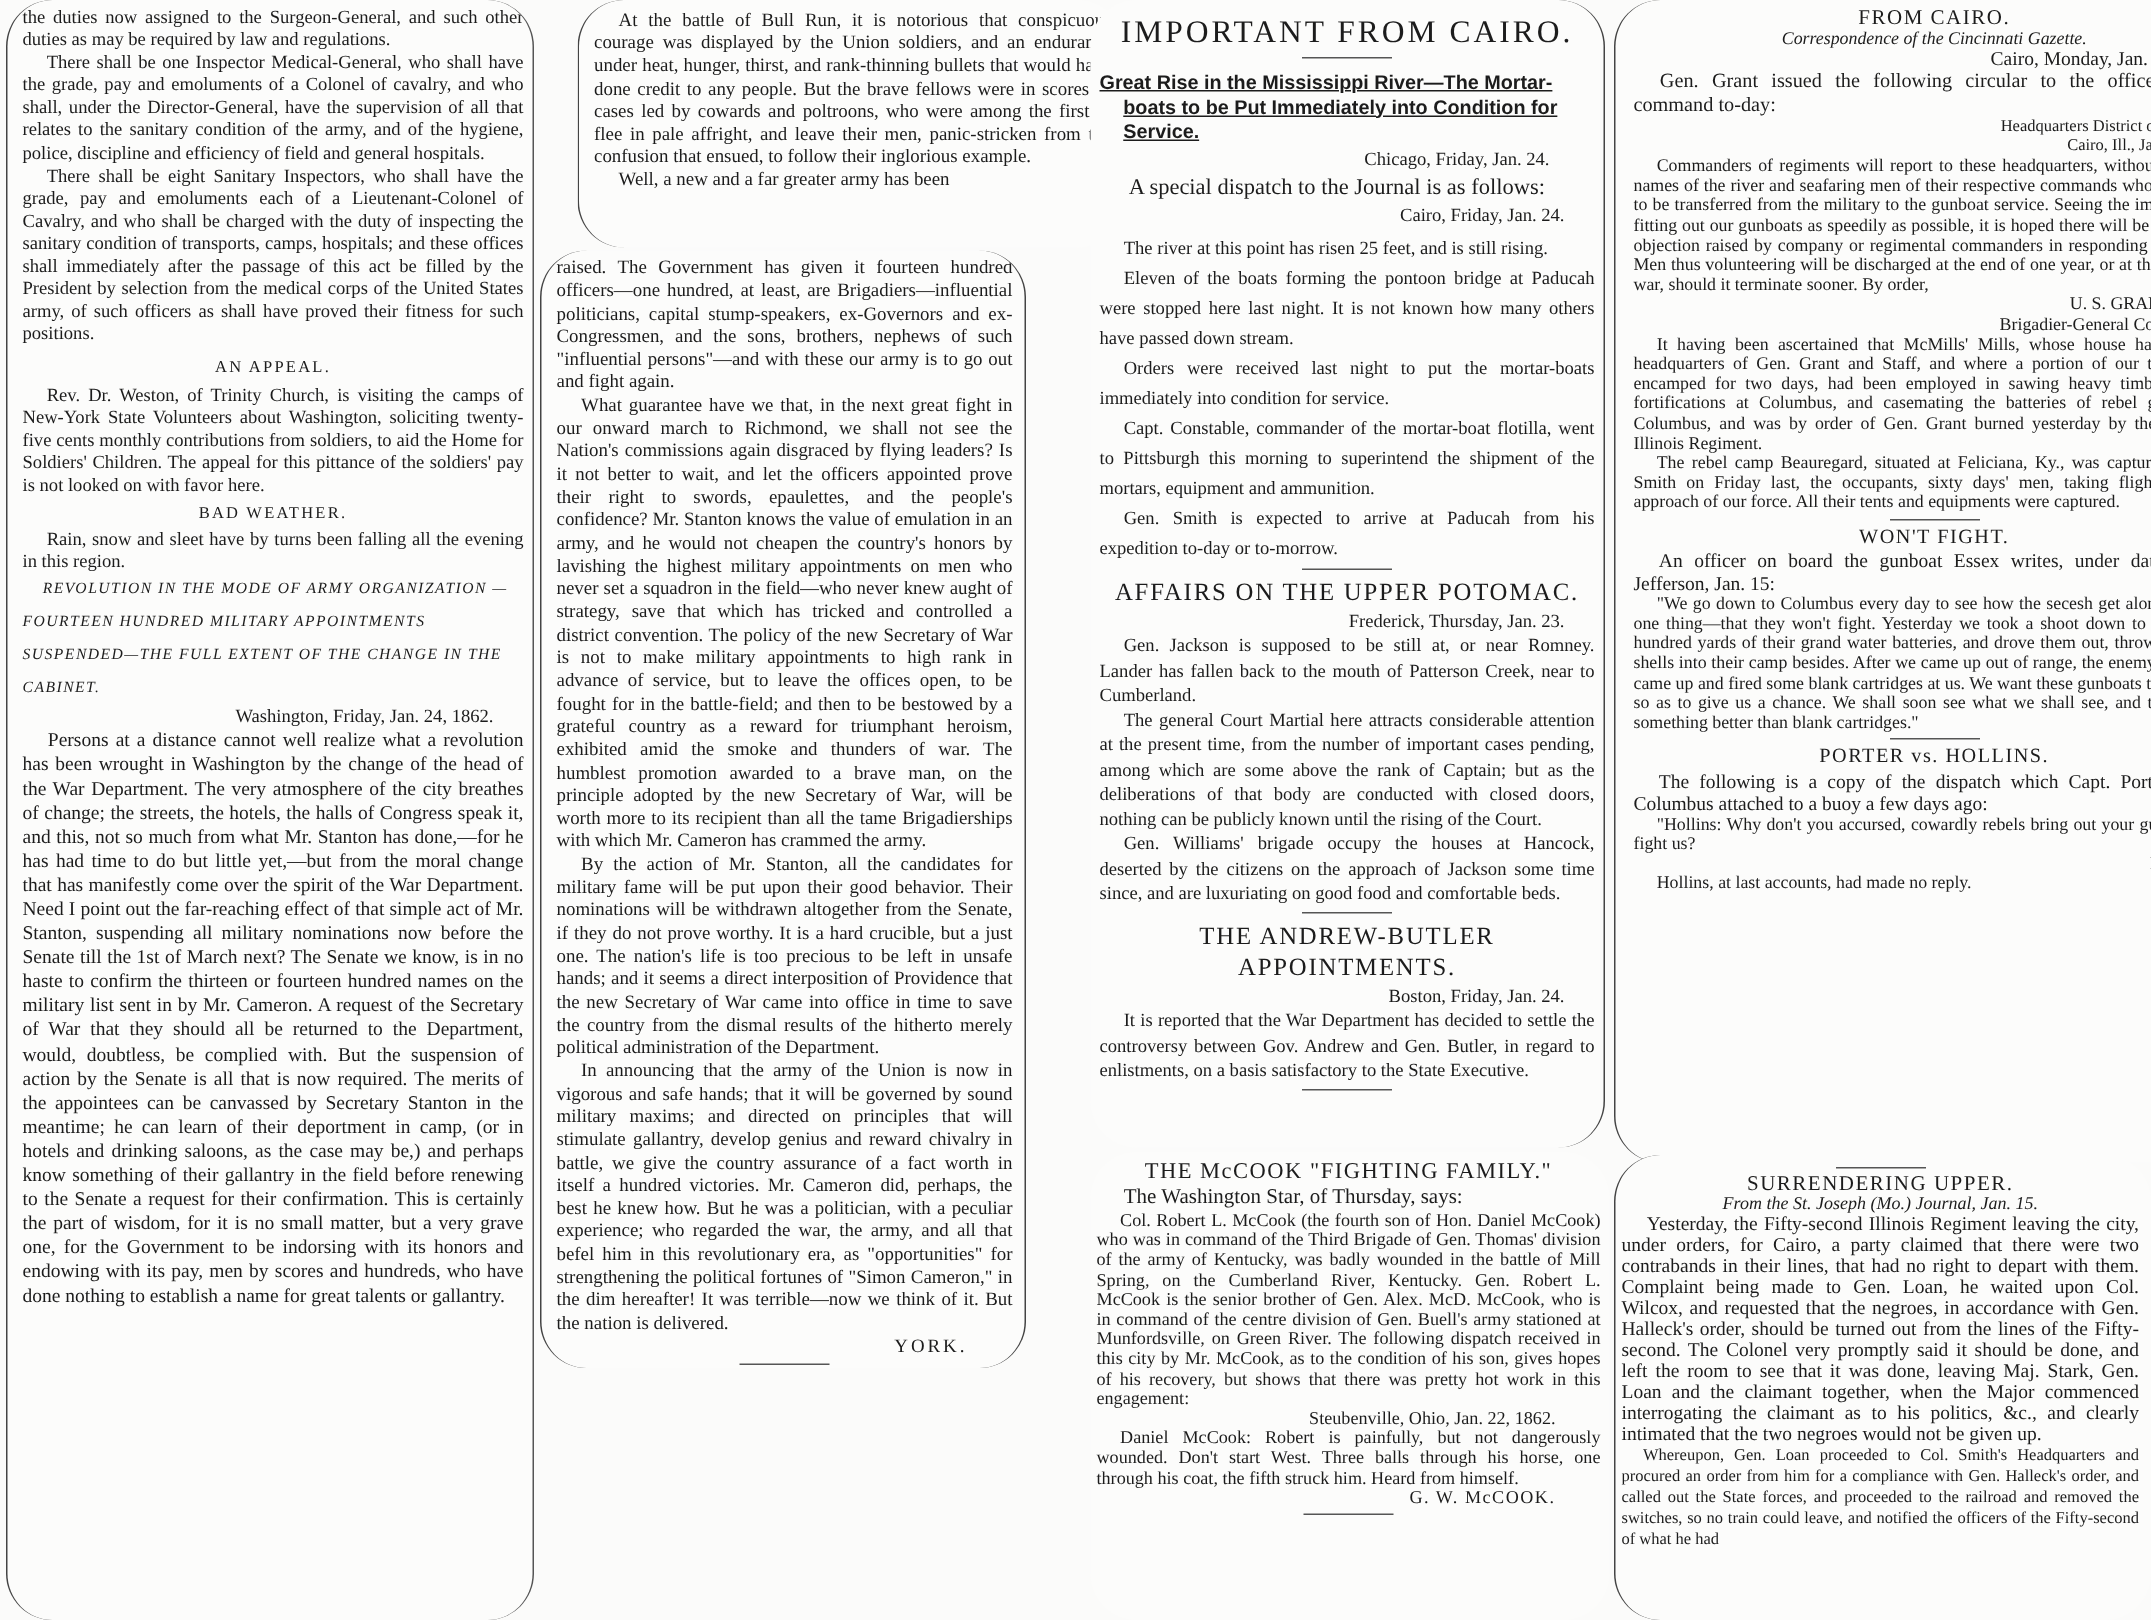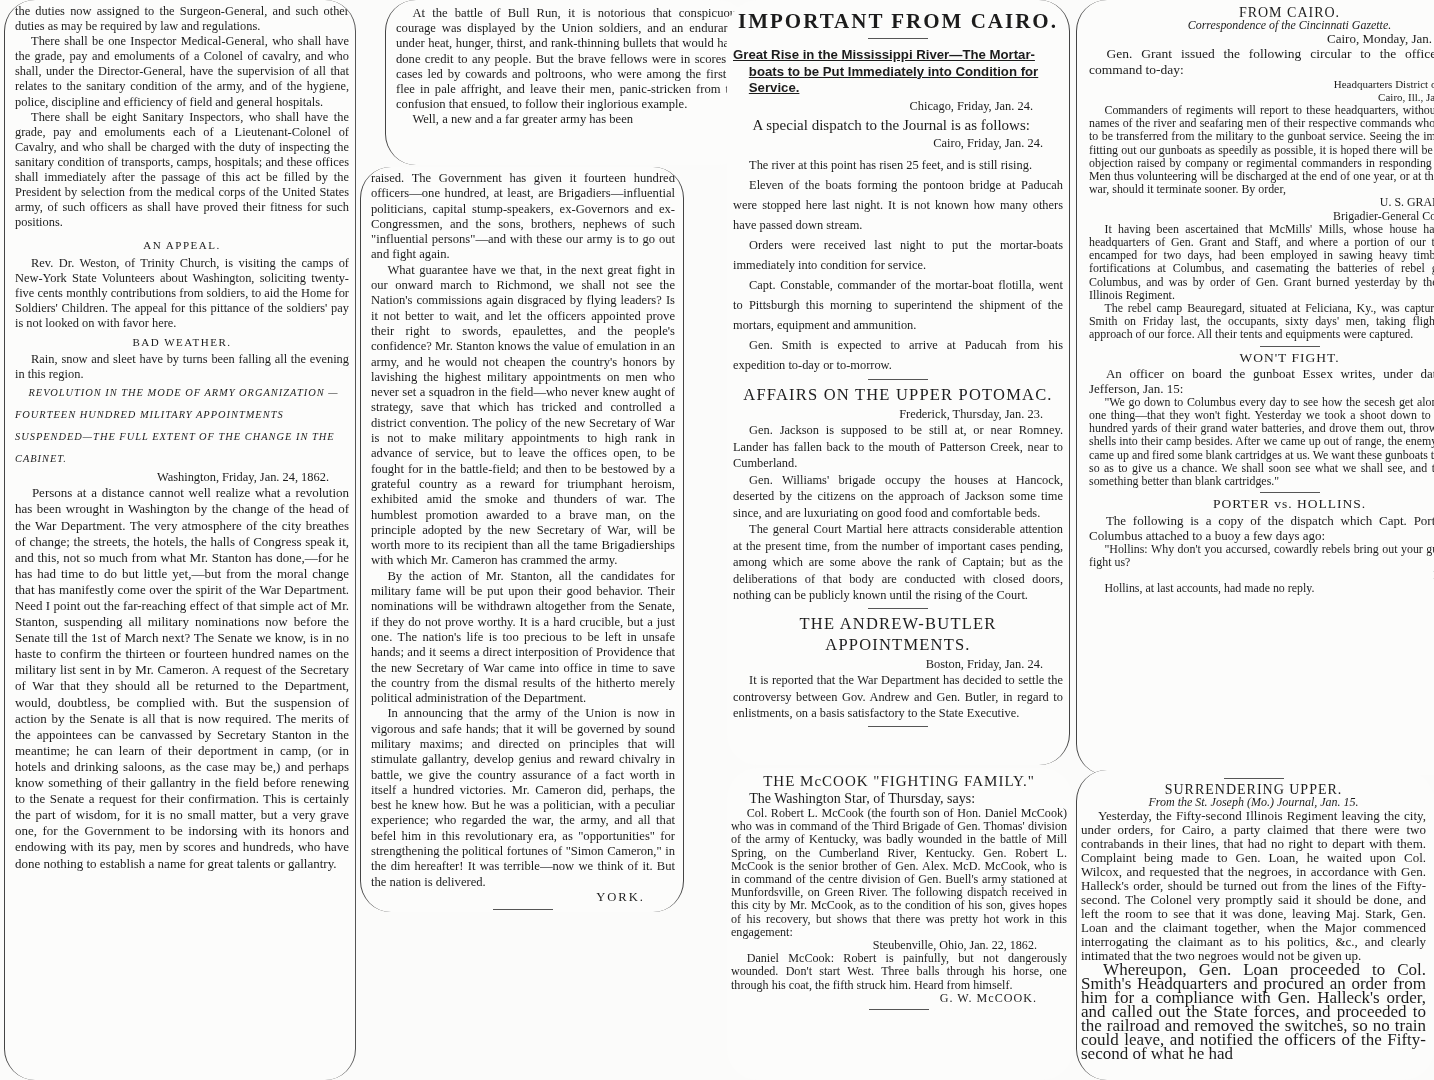--- a/index.html
+++ b/index.html
@@ -9,21 +9,21 @@
   .clip p { margin: 0; text-align: justify; text-indent: 1.3em; }
   .c1 { left: 4px; top: 0; width: 352px; height: 1080px; border-left: 1px solid #444; border-right: 1px solid #555; padding: 4px 6px 0 10px; font-size: 12.4px; line-height: 15.1px; }
   .c2a { left: 360px; top: 0; width: 364px; height: 165px; border-left: 1px solid #444; padding: 6px 8px 0 10px; font-size: 12.6px; line-height: 15.2px; margin-left: 25px; }
   .c2b { left: 360px; top: 167px; width: 324px; height: 745px; border-left: 1px solid #444; border-right: 1px solid #444; padding: 4px 8px 0 10px; font-size: 12.6px; line-height: 15.3px; }
   .c3a { left: 727px; top: 0; width: 343px; height: 765px; border-right: 1px solid #444; padding: 4px 6px 0 6px; font-size: 12.4px; line-height: 15.3px; }
   .c3b { left: 727px; top: 768px; width: 346px; height: 312px; padding: 4px 6px 0 4px; font-size: 12.1px; line-height: 13.2px; }
   .c4a { left: 1076px; top: 0; width: 422px; height: 775px; border-left: 1px solid #444; padding: 4px 8px 0 12px; font-size: 11.9px; line-height: 13.2px; }
   .c4b { left: 1076px; top: 770px; width: 358px; height: 310px; border-left: 1px solid #444; padding: 4px 8px 0 4px; font-size: 12px; line-height: 13.2px; }
   .hd { text-align: center; text-indent: 0 !important; letter-spacing: 1px; margin: 4px 0 2px; }
   .hd.big { font-size: 16.5px; line-height: 21px; letter-spacing: 1.2px; }
-  .hd.cairo { font-size: 21px; font-weight: bold; letter-spacing: 2px; line-height: 26px; }
+  .hd.cairo { font-size: 21px; font-weight: normal; letter-spacing: 2px; line-height: 26px; }
   .hd.small { font-size: 11px; letter-spacing: 1.5px; }
   .subhd { font-family: "Liberation Sans", "DejaVu Sans", sans-serif; font-weight: bold; font-size: 13.2px; line-height: 16.5px; text-indent: -1.2em !important; padding-left: 1.2em; margin: 8px 0 2px; text-decoration: underline; }
   .subhd-ital { font-style: italic; font-size: 10.4px; letter-spacing: 1px; text-indent: 1.3em; line-height: 22px; }
   .dateline { text-align: right; text-indent: 0 !important; }
   .ital { font-style: italic; text-align: center; text-indent: 0 !important; font-family: Liberation Serif, serif; }
   .sig { text-align: right; text-indent: 0 !important; padding-right: 30px; }
   .rule { width: 60px; height: 1px; background: #555; margin: 4px auto; }
   .lead { font-size: 14.2px; text-indent: 1.5em; }
 </style>
 </head>
@@ -65,22 +65,22 @@
   <div class="dateline" style="padding-right:20px;margin-bottom:4px">Cairo, Friday, Jan. 24.</div>
   <p style="line-height:20px">The river at this point has risen 25 feet, and is still rising.</p>
   <p style="line-height:20px">Eleven of the boats forming the pontoon bridge at Paducah were stopped here last night. It is not known how many others have passed down stream.</p>
   <p style="line-height:20px">Orders were received last night to put the mortar-boats immediately into condition for service.</p>
   <p style="line-height:20px">Capt. Constable, commander of the mortar-boat flotilla, went to Pittsburgh this morning to superintend the shipment of the mortars, equipment and ammunition.</p>
   <p style="line-height:20px">Gen. Smith is expected to arrive at Paducah from his expedition to-day or to-morrow.</p>
   <div class="rule"></div>
   <div class="hd big">AFFAIRS ON THE UPPER POTOMAC.</div>
   <div class="dateline" style="padding-right:20px">Frederick, Thursday, Jan. 23.</div>
   <p style="line-height:16.5px">Gen. Jackson is supposed to be still at, or near Romney. Lander has fallen back to the mouth of Patterson Creek, near to Cumberland.</p>
+  <p style="line-height:16.5px">The general Court Martial here attracts considerable attention at the present time, from the number of important cases pending, among which are some above the rank of Captain; but as the deliberations of that body are conducted with closed doors, nothing can be publicly known until the rising of the Court.</p>
   <p style="line-height:16.5px">Gen. Williams' brigade occupy the houses at Hancock, deserted by the citizens on the approach of Jackson some time since, and are luxuriating on good food and comfortable beds.</p>
-  <p style="line-height:16.5px">The general Court Martial here attracts considerable attention at the present time, from the number of important cases pending, among which are some above the rank of Captain; but as the deliberations of that body are conducted with closed doors, nothing can be publicly known until the rising of the Court.</p>
   <div class="rule"></div>
   <div class="hd big">THE ANDREW-BUTLER APPOINTMENTS.</div>
   <div class="dateline" style="padding-right:20px">Boston, Friday, Jan. 24.</div>
   <p style="line-height:16.5px">It is reported that the War Department has decided to settle the controversy between Gov. Andrew and Gen. Butler, in regard to enlistments, on a basis satisfactory to the State Executive.</p>
   <div class="rule"></div>
 </div>
 
 <div class="clip c3b">
   <div class="hd" style="font-size:15px;line-height:18px;margin:0">THE McCOOK "FIGHTING FAMILY."</div>
   <p style="font-size:14px;line-height:17px">The Washington Star, of Thursday, says:</p>
@@ -113,14 +113,14 @@
   <p>"Hollins: Why don't you accursed, cowardly rebels bring out your gunboats and fight us?</p>
   <div class="sig" style="padding-right:4px">PORTER."</div>
   <p>Hollins, at last accounts, had made no reply.</p>
 </div>
 
 <div class="clip c4b">
   <div class="rule"></div>
   <div class="hd" style="font-size:14px;margin:2px 0 0">SURRENDERING UPPER.</div>
   <div class="ital">From the St. Joseph (Mo.) Journal, Jan. 15.</div>
   <p style="font-size:13px;line-height:14px">Yesterday, the Fifty-second Illinois Regiment leaving the city, under orders, for Cairo, a party claimed that there were two contrabands in their lines, that had no right to depart with them. Complaint being made to Gen. Loan, he waited upon Col. Wilcox, and requested that the negroes, in accordance with Gen. Halleck's order, should be turned out from the lines of the Fifty-second. The Colonel very promptly said it should be done, and left the room to see that it was done, leaving Maj. Stark, Gen. Loan and the claimant together, when the Major commenced interrogating the claimant as to his politics, &amp;c., and clearly intimated that the two negroes would not be given up.</p>
-  <p style="font-size:17px;line-height:14px">Whereupon, Gen. Loan proceeded to Col. Smith's Headquarters and procured an order from him for a compliance with Gen. Halleck's order, and called out the State forces, and proceeded to the railroad and removed the switches, so no train could leave, and notified the officers of the Fifty-second of what he had</p>
+  <p style="font-size:11px;line-height:14px">Whereupon, Gen. Loan proceeded to Col. Smith's Headquarters and procured an order from him for a compliance with Gen. Halleck's order, and called out the State forces, and proceeded to the railroad and removed the switches, so no train could leave, and notified the officers of the Fifty-second of what he had</p>
 </div>
 
 </body></html>

